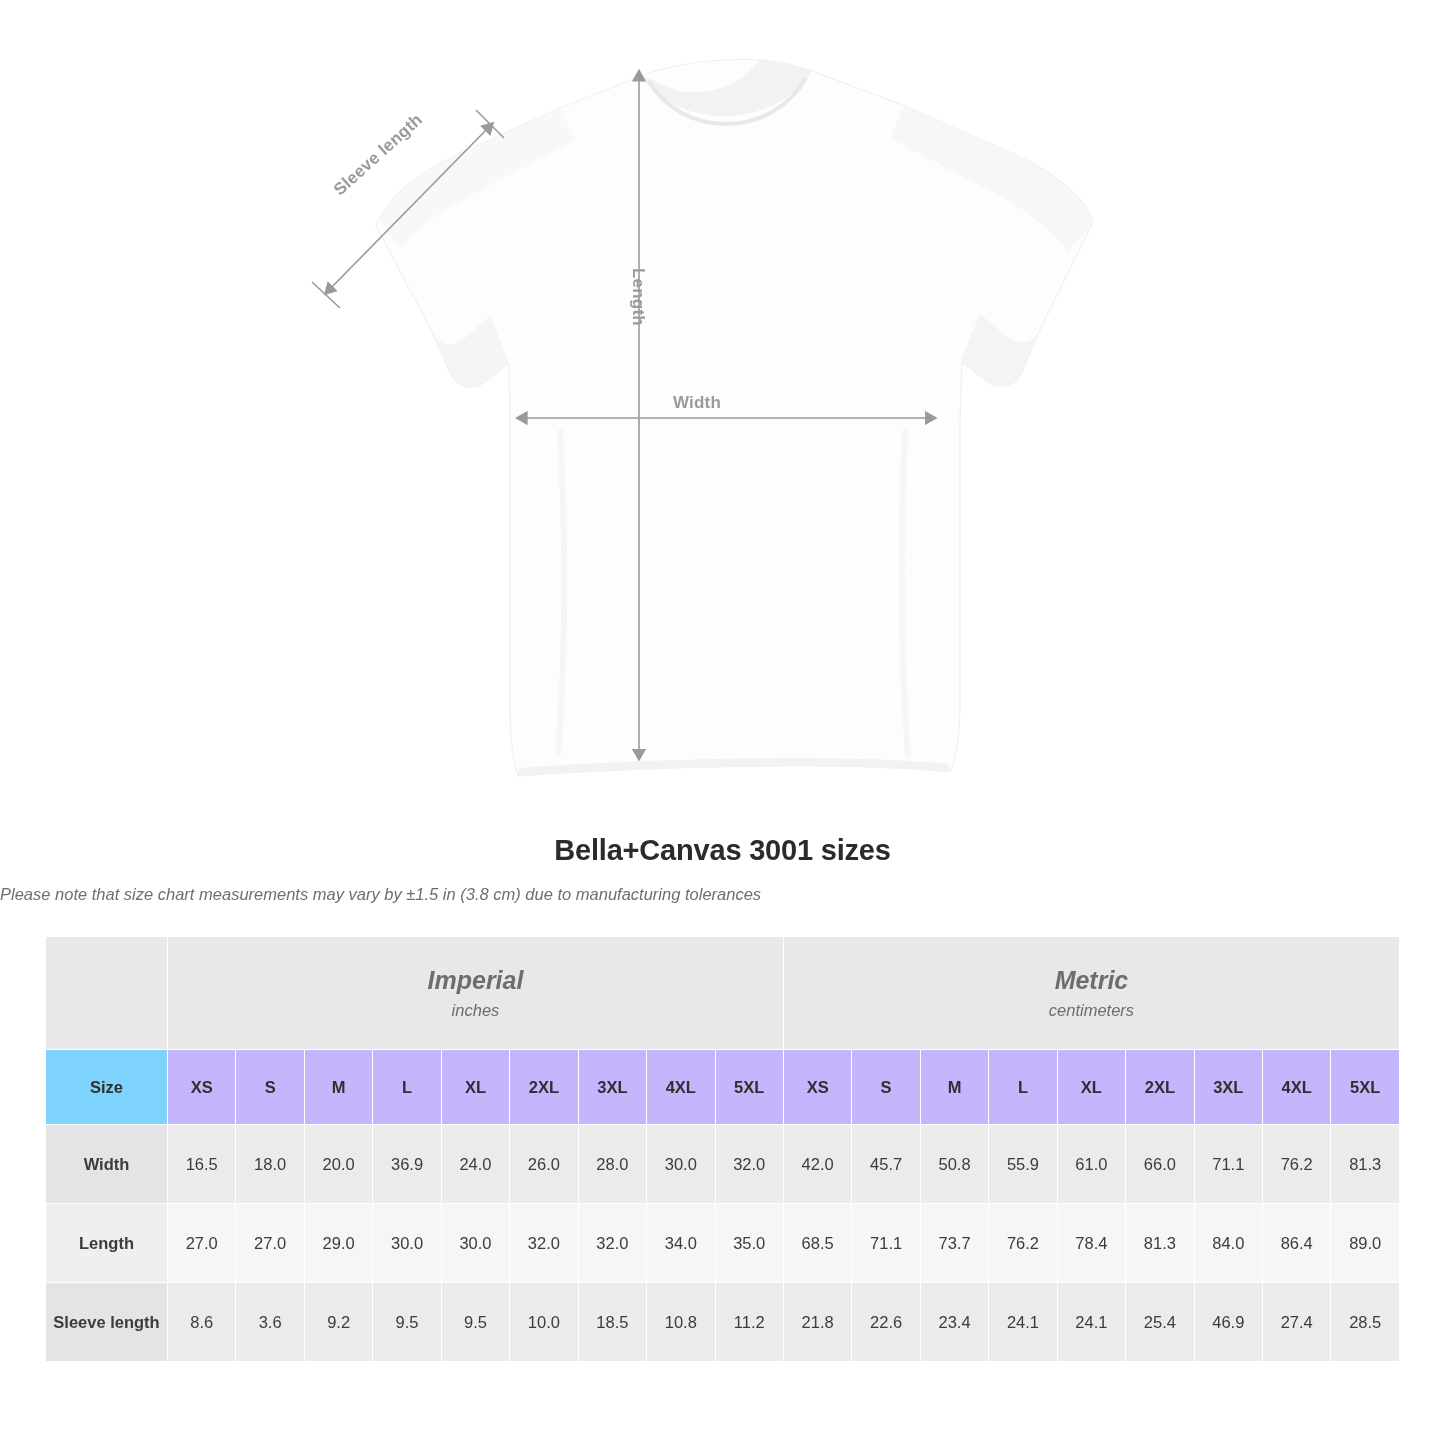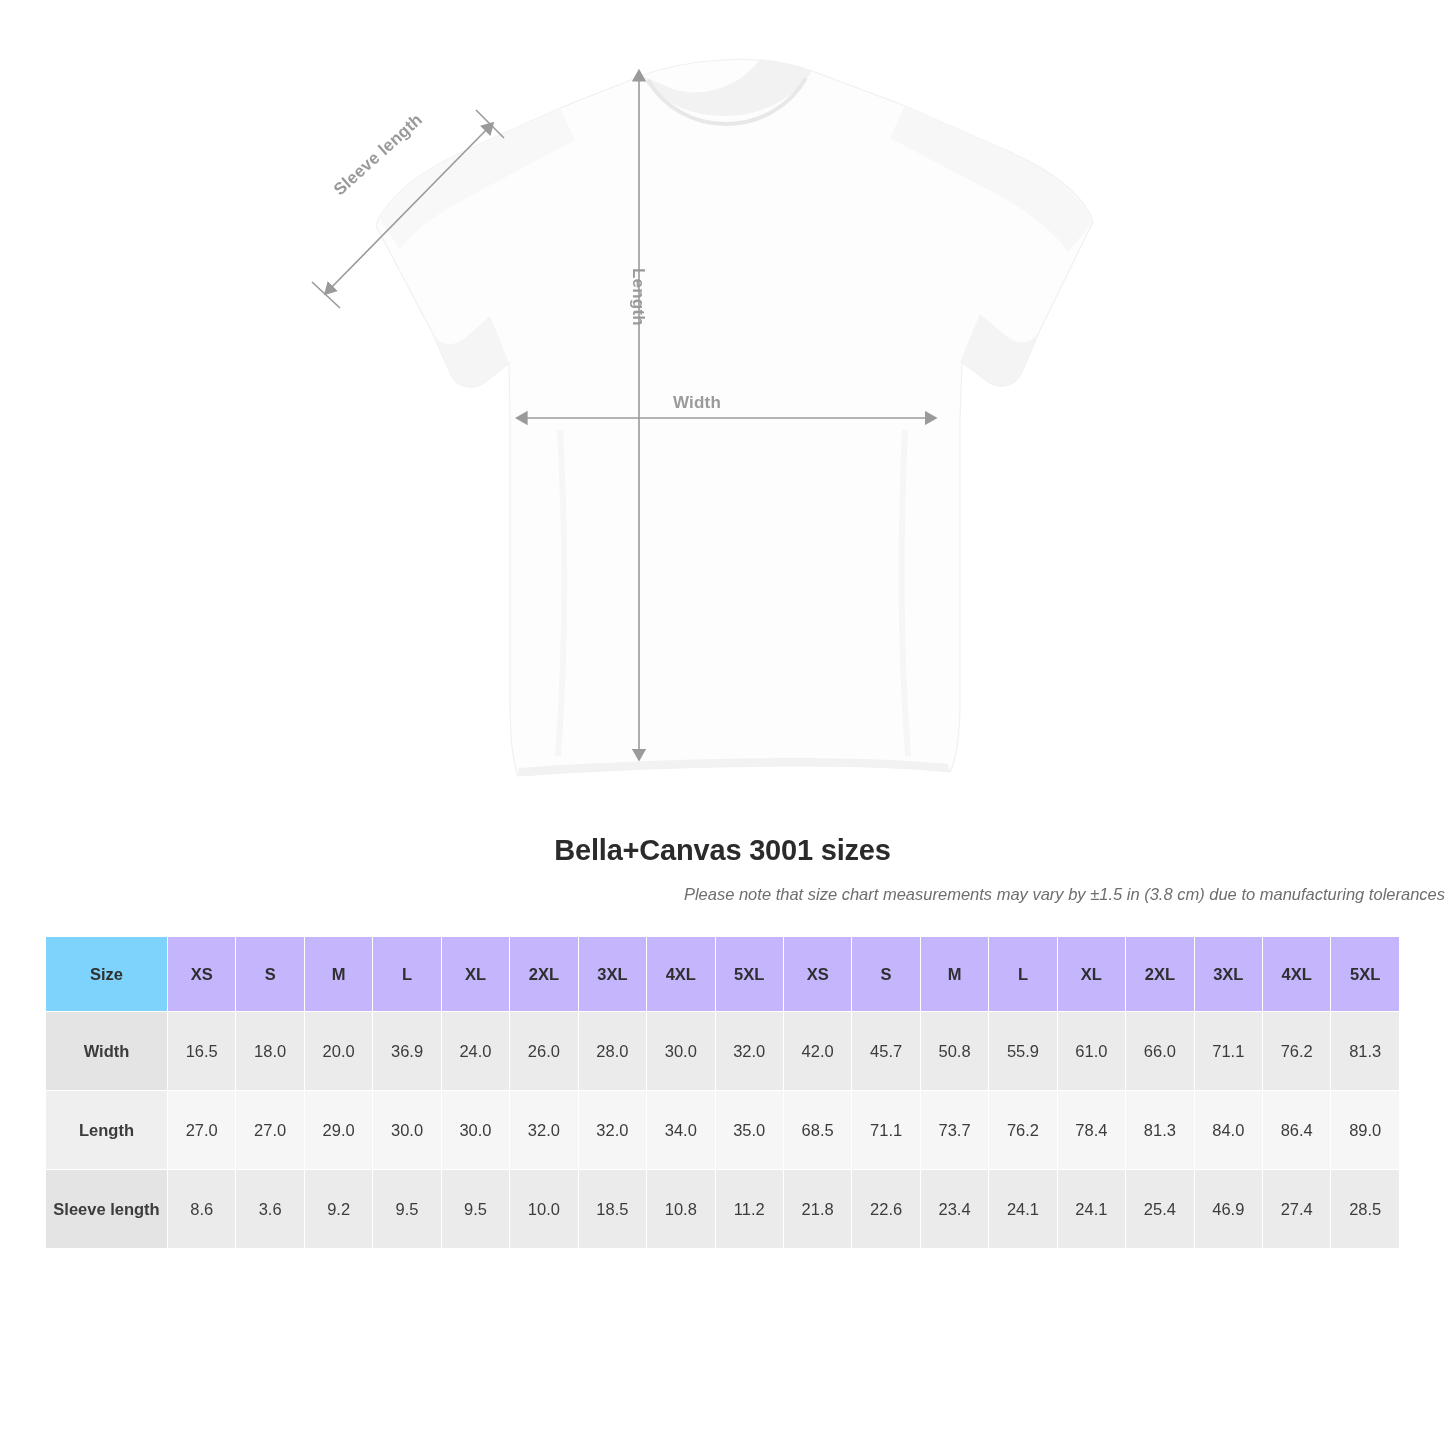--- a/index.html
+++ b/index.html
@@ -55,21 +55,21 @@
   
   .chart-title {
     text-align: center;
     font-size: 29px;
     font-weight: bold;
     color: #2b2b2b;
     margin: 4px 0 0 0;
     letter-spacing: -0.2px;
   }
   .chart-note {
-    text-align: right;
+    text-align: left;
     font-size: 16.5px;
     font-style: italic;
     color: #6e6e6e;
     margin-top: 18px;
   }
 
   
   .table-wrap {
     margin: 32px 45px 0 45px;
     width: 1355px;
@@ -211,20 +211,31 @@
         <col>
         <col>
         <col>
         <col>
         <col>
         <col>
         <col>
     </colgroup>
     <tbody>
 
+      <tr class="unit-header">
+        <td></td>
+        <td colspan="9">
+          <div class="unit-system">Imperial</div>
+          <div class="unit-unit">inches</div>
+        </td>
+        <td colspan="9">
+          <div class="unit-system">Metric</div>
+          <div class="unit-unit">centimeters</div>
+        </td>
+      </tr>
 
       <tr class="sizes-row">
         <td class="row-head">Size</td>
         <td class="size-cell">XS</td>
         <td class="size-cell">S</td>
         <td class="size-cell">M</td>
         <td class="size-cell">L</td>
         <td class="size-cell">XL</td>
         <td class="size-cell">2XL</td>
         <td class="size-cell">3XL</td>

